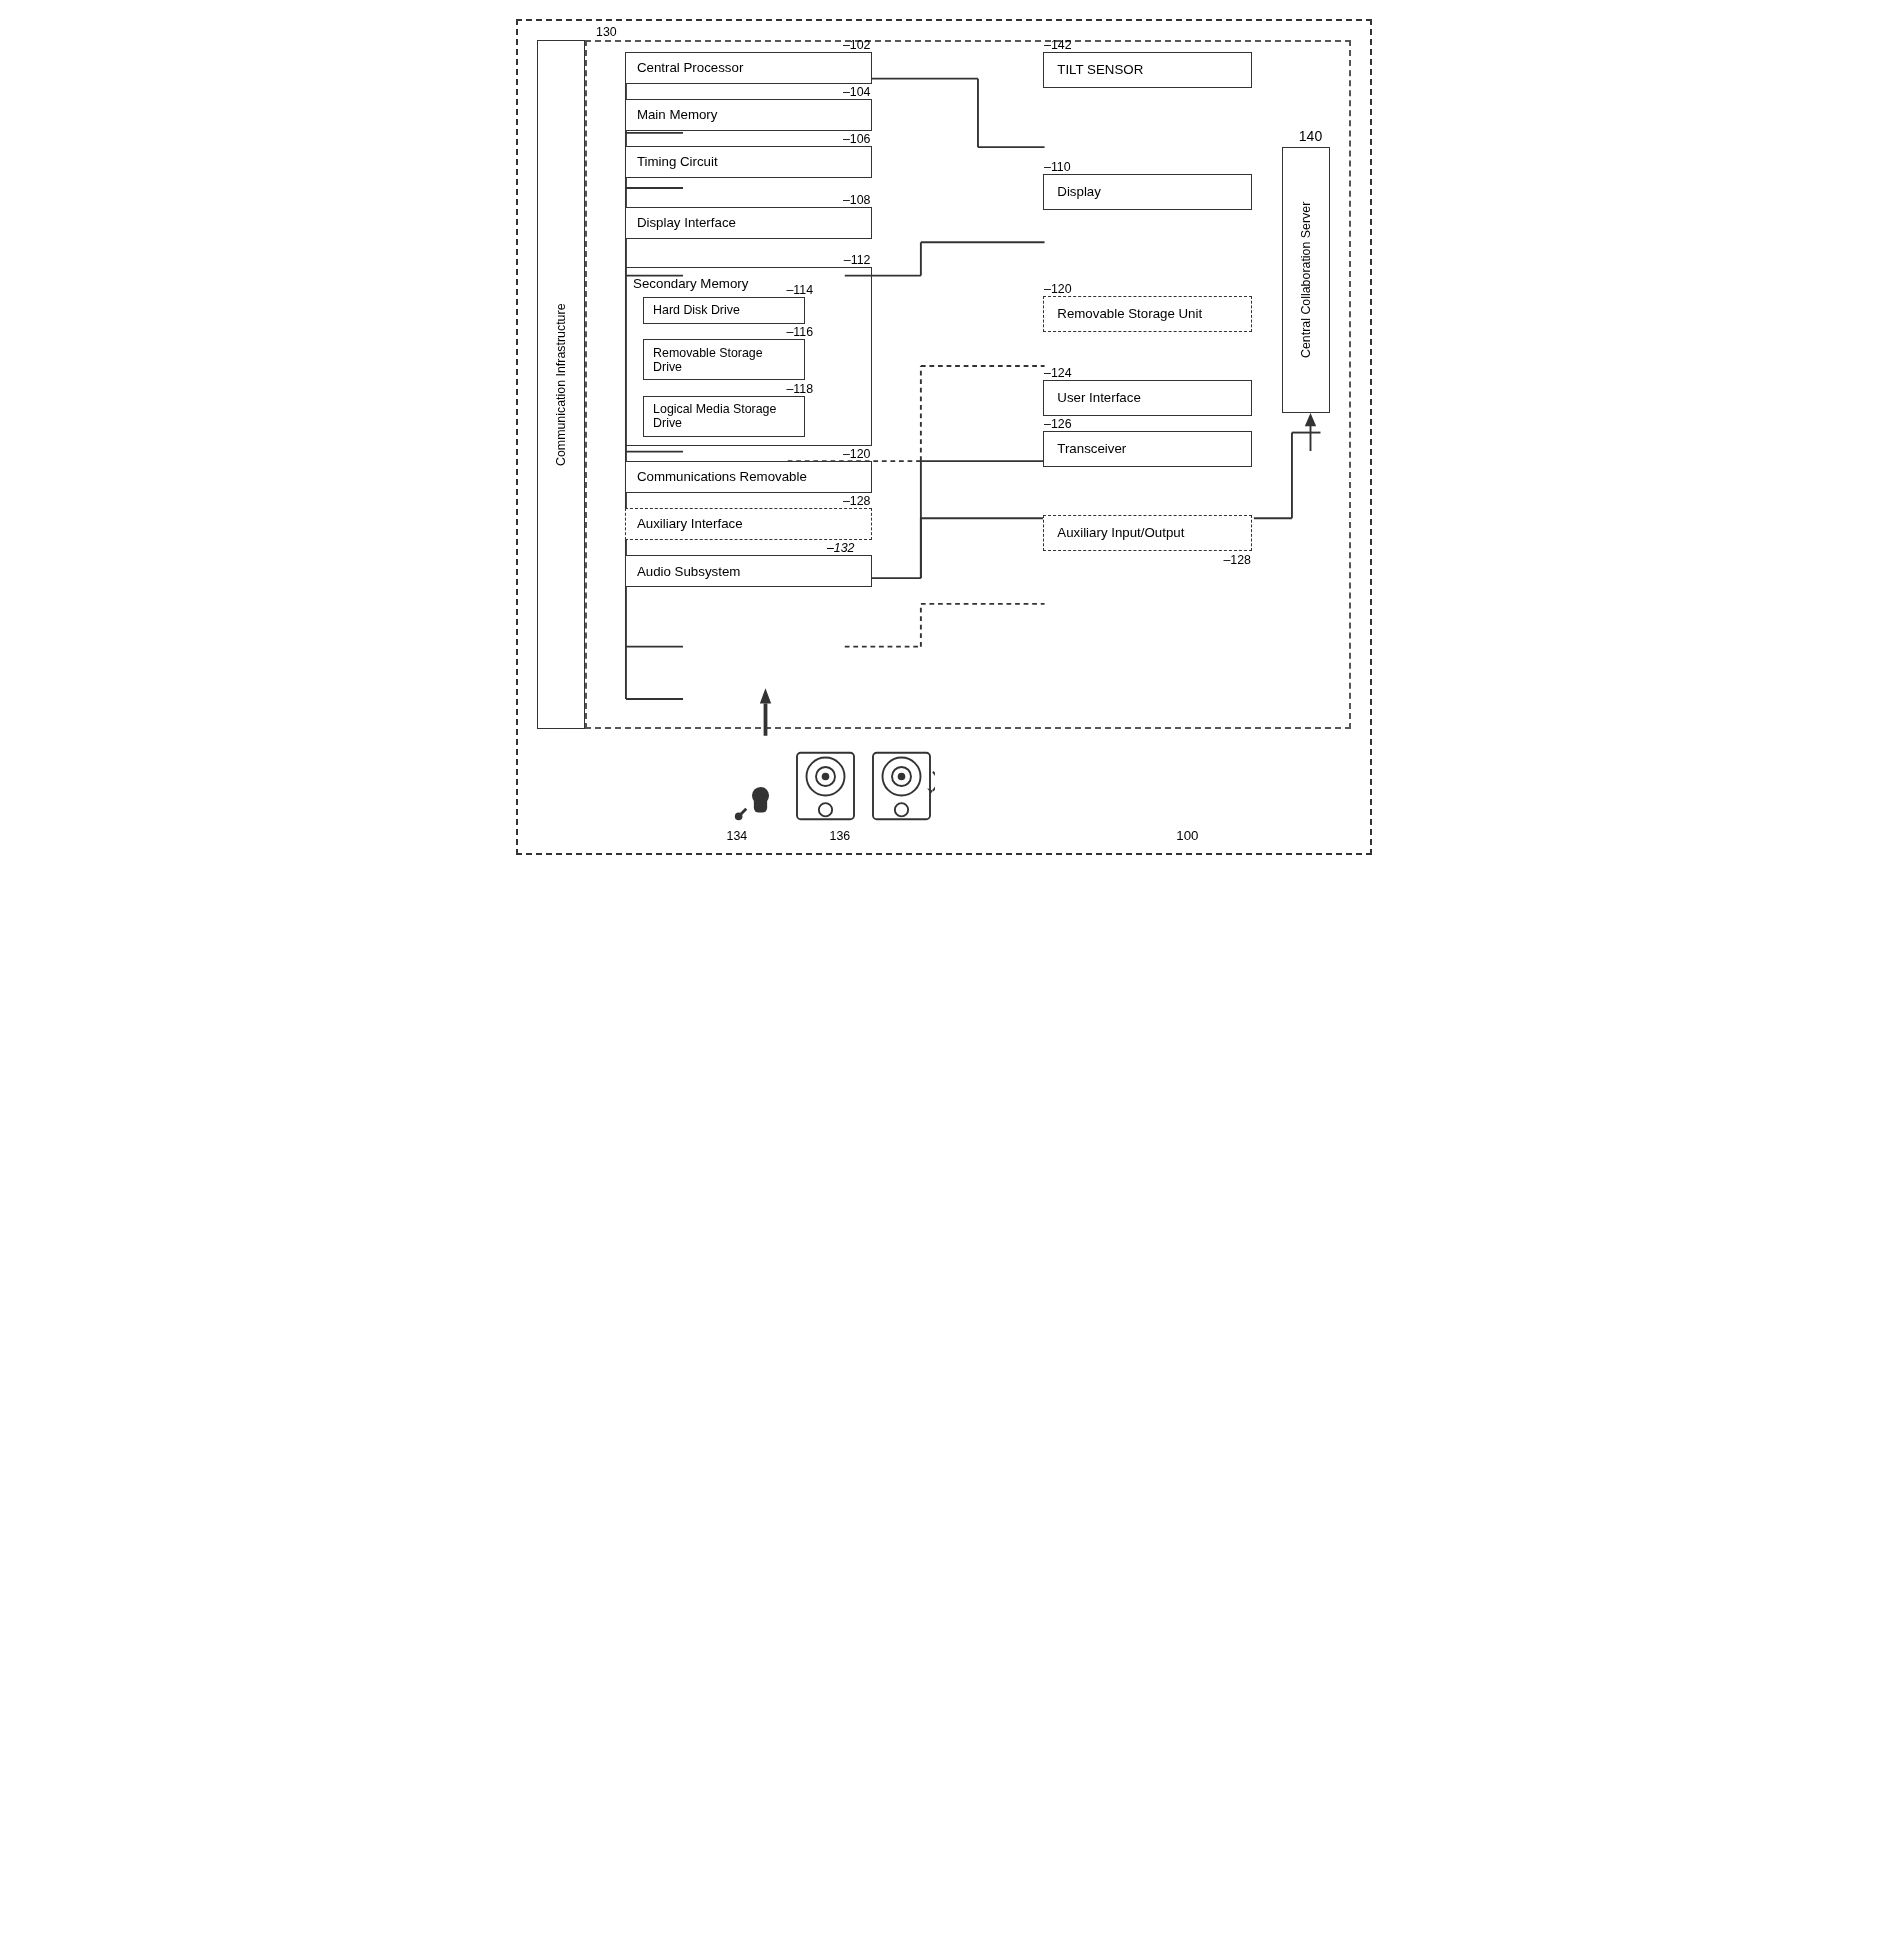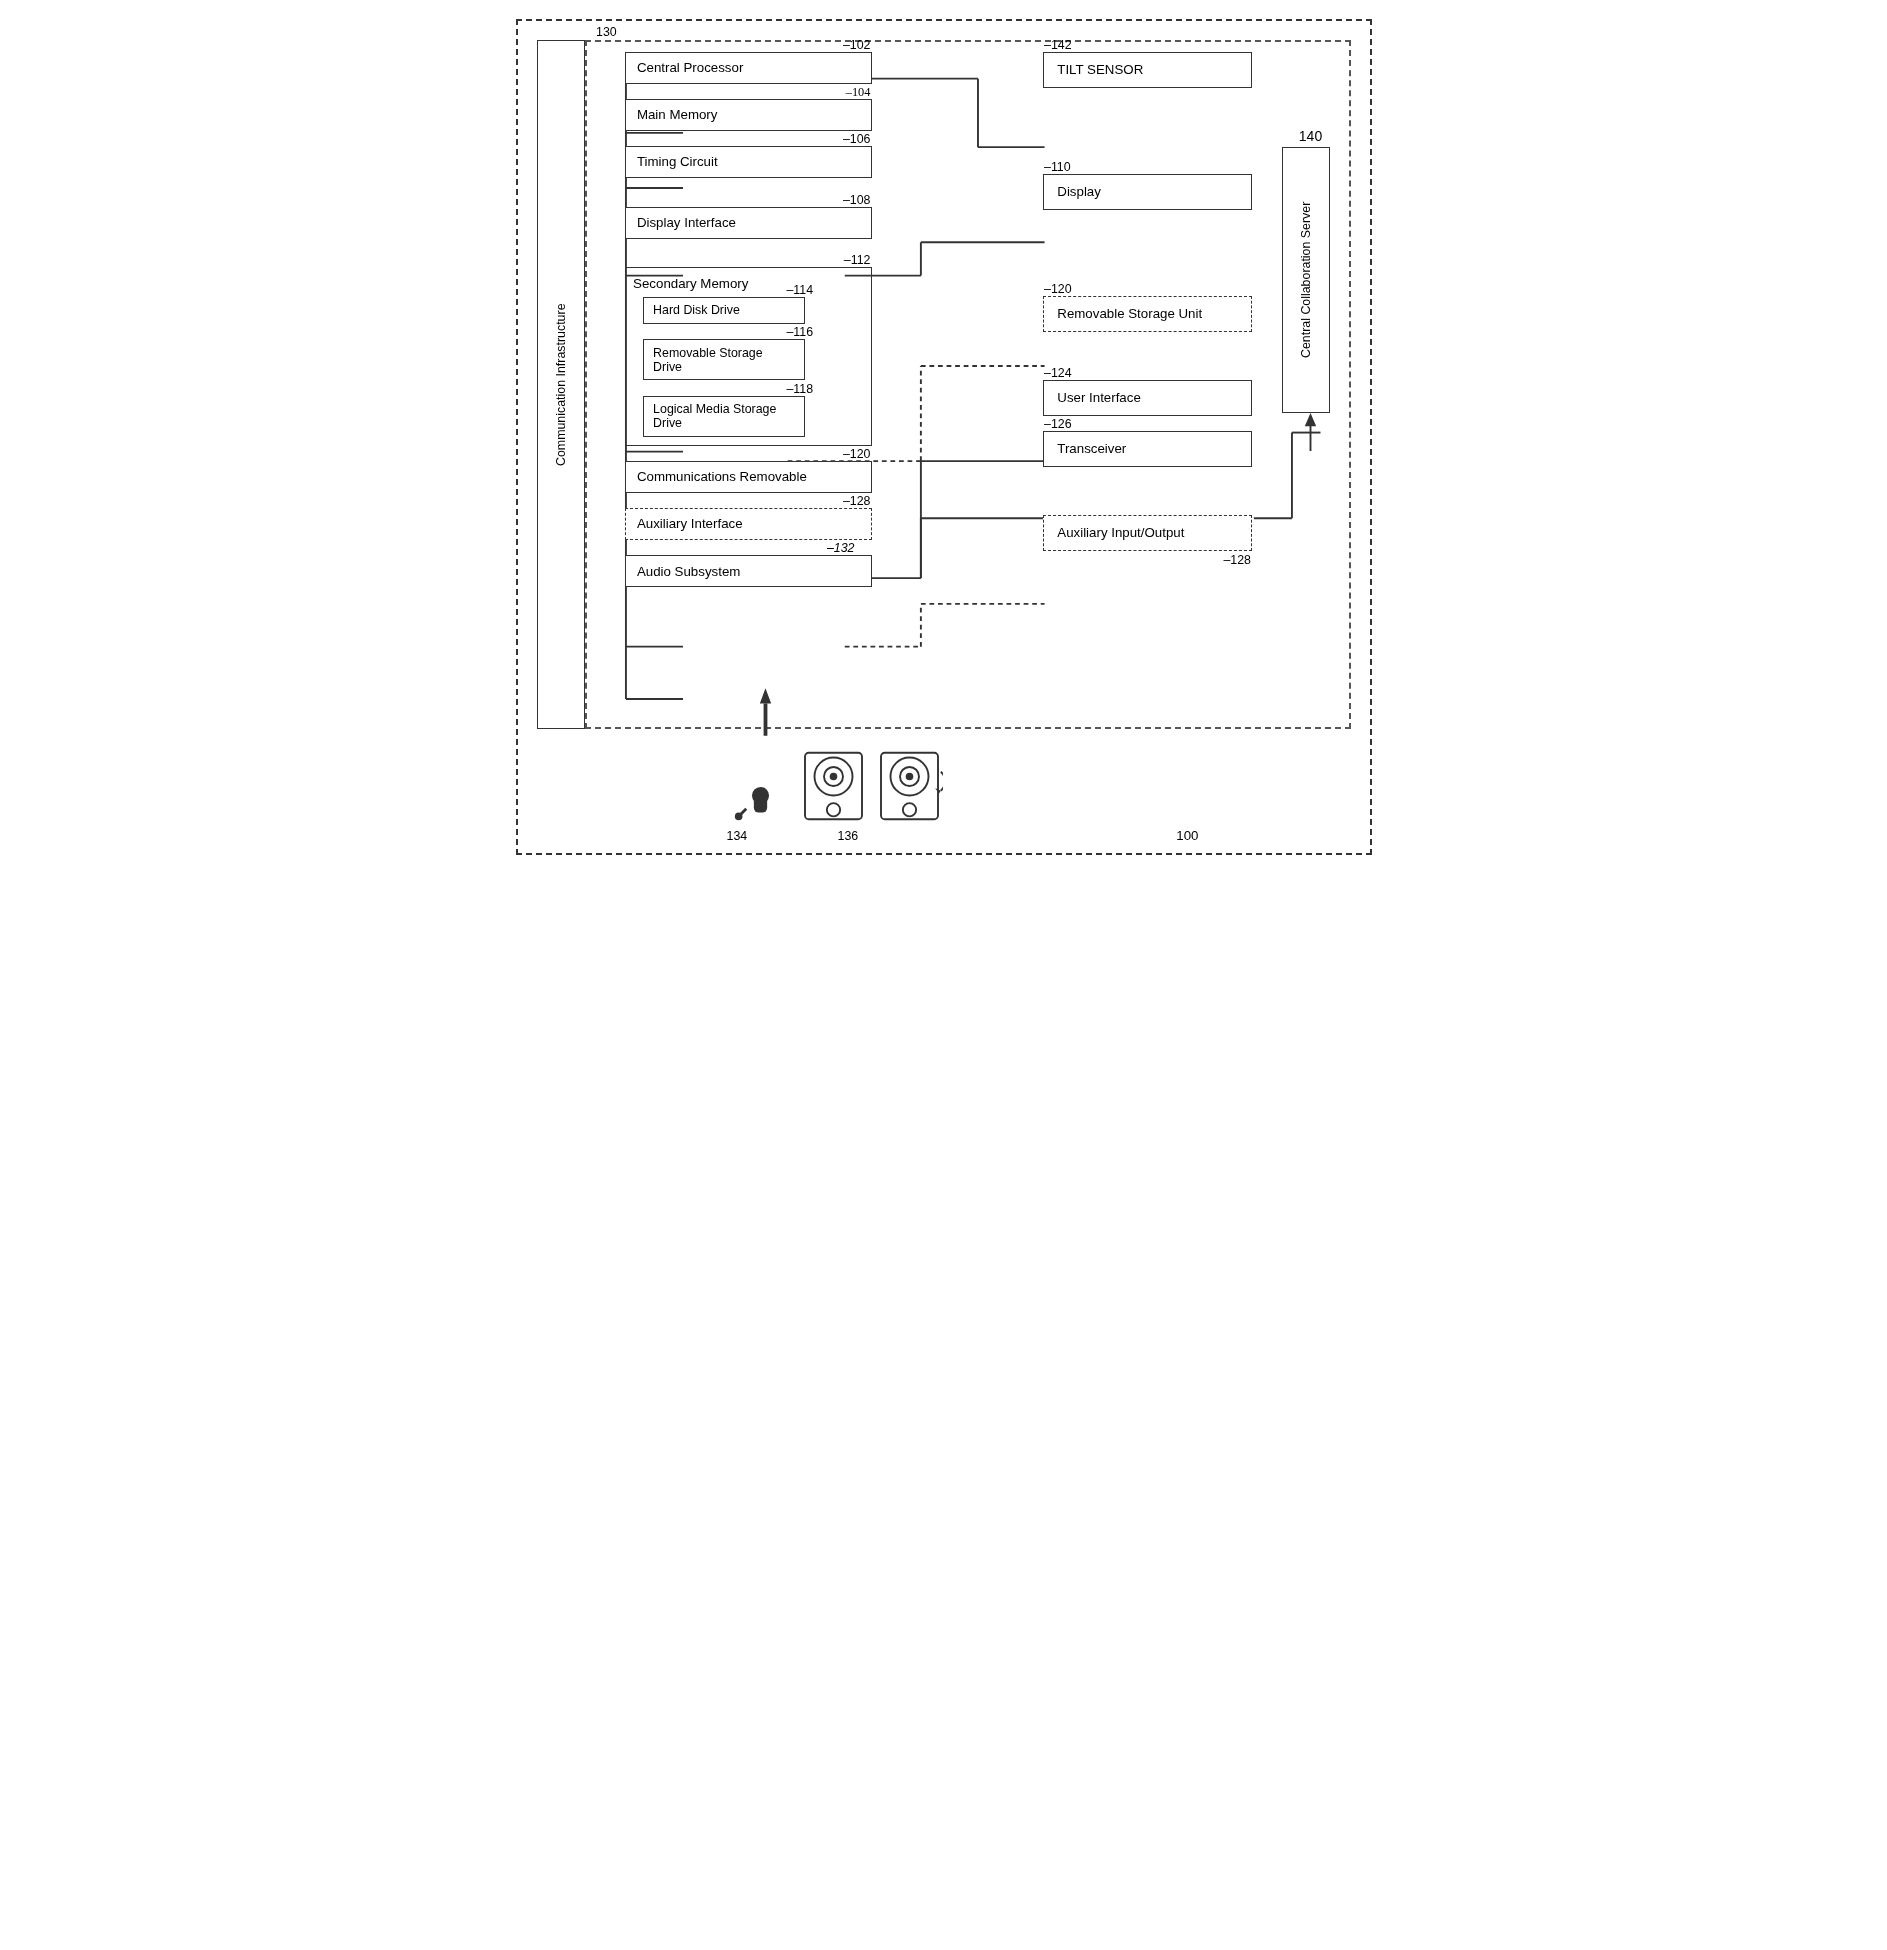--- a/index.html
+++ b/index.html
@@ -193,21 +193,21 @@
             <div style="position:relative; margin-bottom:7.6px;">
               <div class="component-box">
                 <span>Central Processor</span>
                 <span style="position:absolute;top:-15px;right:0;font-size:12.4px;">–102</span>
               </div>
             </div>
 
             <div style="position:relative; margin-bottom:7.6px; margin-top:15px;">
               <div class="component-box">
                 <span>Main Memory</span>
-                <span style="position:absolute;top:-15px;right:0;font-size:12.4px;font-family:Liberation Serif, serif;">–104</span>
+                <span style="position:absolute;top:-15px;right:0;font-size:12.4px;">–104</span>
               </div>
             </div>
 
             <div style="position:relative; margin-bottom:7.6px; margin-top:15px;">
               <div class="component-box">
                 <span>Timing Circuit</span>
                 <span style="position:absolute;top:-15px;right:0;font-size:12.4px;">–106</span>
               </div>
             </div>
 
@@ -325,21 +325,21 @@
               <polygon points="30,0 24,14 36,14" fill="#333"></polygon>
             </svg>
           </div>
 
         </div>
 
       </div>
 
     </div>
 
-    <div style="display:flex; align-items:flex-end; justify-content:flex-start; margin-top:19px; padding-left:190px; gap:25px; position:relative;">
+    <div style="display:flex; align-items:flex-end; justify-content:flex-start; margin-top:19px; padding-left:190px; gap:17px; position:relative;">
 
       <div style="position:relative; display:flex; align-items:center; gap:4.8px;">
         <svg width="48" height="38" viewBox="0 0 50 40">
           <circle cx="35" cy="10" r="9" fill="#333"></circle>
           <rect x="28" y="10" width="14" height="18" rx="5" fill="#333"></rect>
           <line x1="20" y1="24" x2="14" y2="30" stroke="#333" stroke-width="3"></line>
           <circle cx="12" cy="32" r="4" fill="#333"></circle>
         </svg>
         <span style="position:absolute; bottom:-19px; left:0; font-size:12.4px;">134</span>
       </div>

